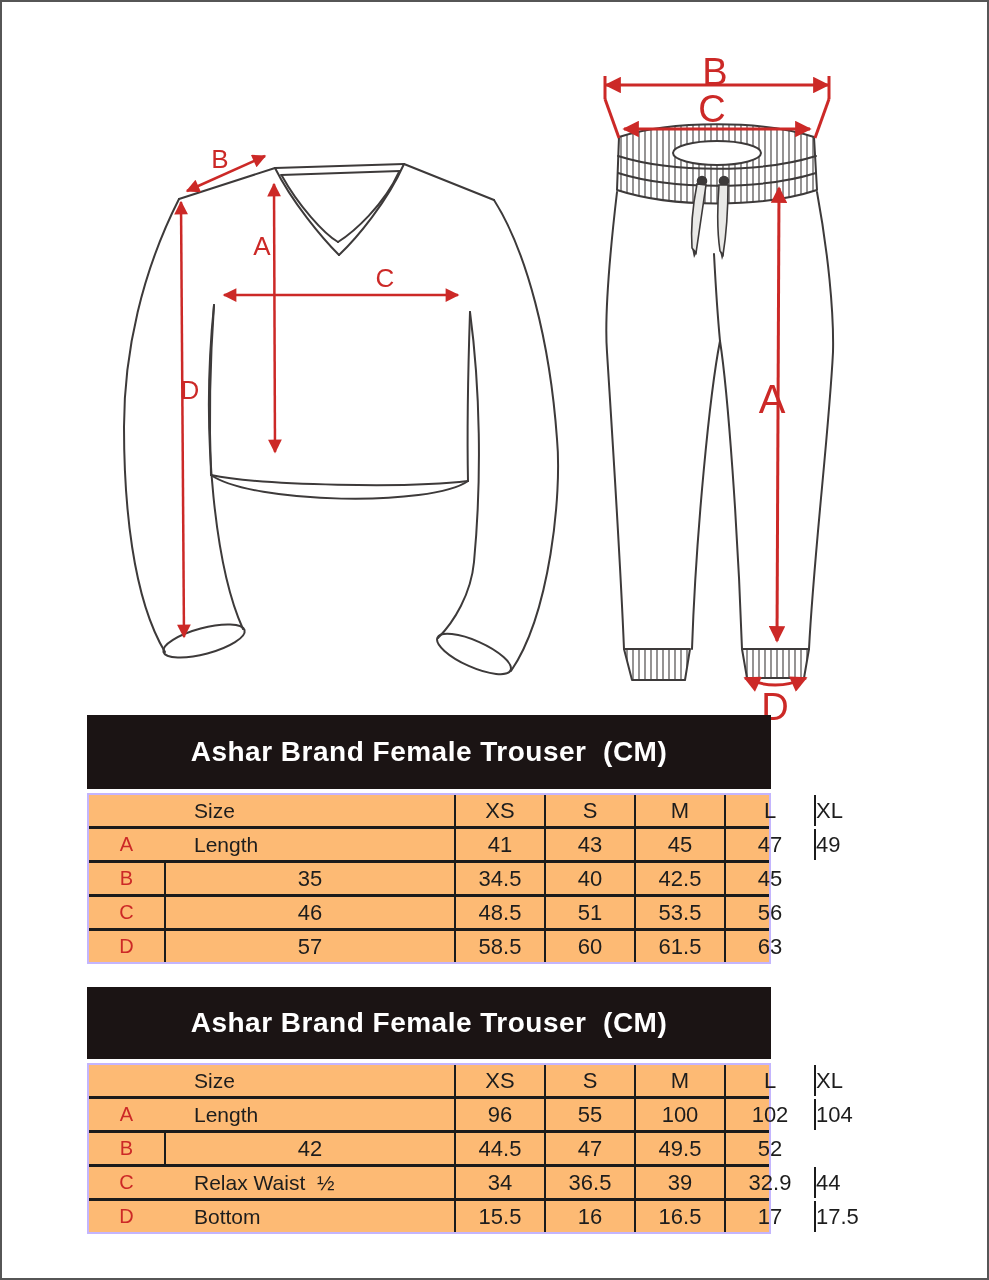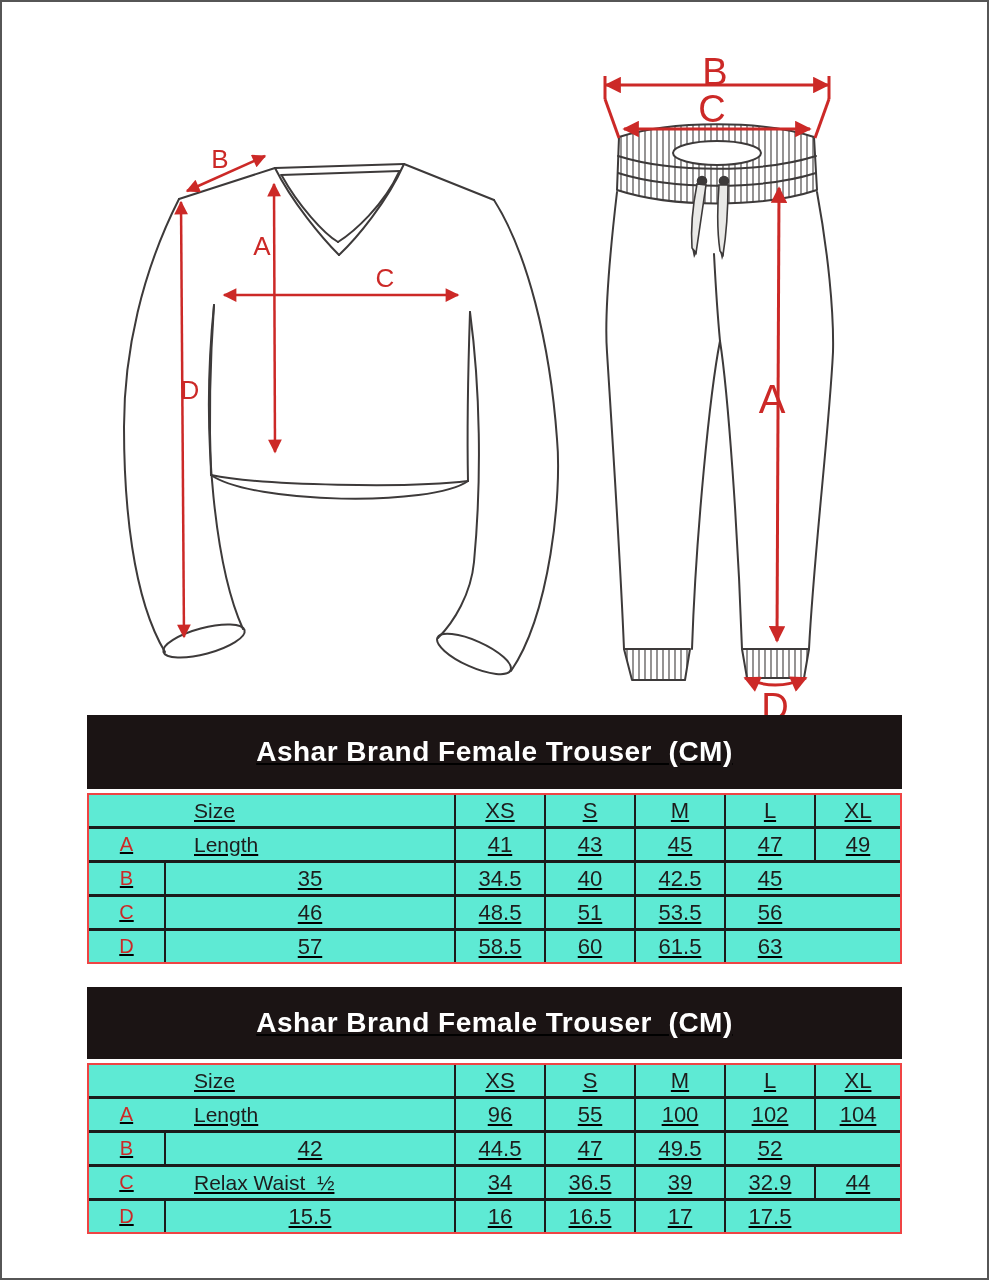--- a/index.html
+++ b/index.html
@@ -5,27 +5,27 @@
   html,body{margin:0;padding:0;background:#ffffff;}
   .page{
     position:relative;width:989px;height:1280px;background:#ffffff;
     font-family:"Liberation Sans", sans-serif;overflow:hidden;
     border:2px solid #565656;box-sizing:border-box;
   }
   svg{position:absolute;overflow:visible;}
   .diagram-label{fill:#cc2927;font-family:"Liberation Sans",sans-serif;}
 
   
-  .size-table{position:absolute;left:85px;width:815px;text-decoration:underline;}
+  .size-table{position:absolute;left:85px;width:684px;}
   .tbl-header{
     background:#1b1414;color:#ffffff;text-align:center;
     font-weight:bold;font-size:28px;letter-spacing:.5px;
     display:flex;align-items:center;justify-content:center;
   }
-  .tbl-grid{margin-top:4px;border:2px solid #ef4444;background:#5eead4;}
+  .tbl-grid{margin-top:4px;border:2px solid #c4b5fd;background:#fdba74;}
   .row{display:grid;grid-template-columns:75px 290px 90px 90px 90px 90px 1fr;}
   .row + .row{border-top:3px solid #1b1b1b;}
   .cell{height:31px;display:flex;align-items:center;font-size:21px;color:#1d1d1d;}
   .cell.letter{justify-content:center;color:#cc2927;font-size:20px;}
   .cell.label{padding-left:30px;}
   .cell.val{justify-content:center;border-left:2px solid #1b1b1b;font-size:22px;}
 </style>
 </head>
 <body>
 
@@ -215,20 +215,21 @@
         <div class="cell letter">C</div>
         <div class="cell label">Relax Waist &nbsp;½</div>
         <div class="cell val">34</div>
         <div class="cell val">36.5</div>
         <div class="cell val">39</div>
         <div class="cell val">32.9</div>
         <div class="cell val">44</div>
       </div>
       <div class="row">
         <div class="cell letter">D</div>
+        <div class="cell label">Bottom</div>
         <div class="cell val">15.5</div>
         <div class="cell val">16</div>
         <div class="cell val">16.5</div>
         <div class="cell val">17</div>
         <div class="cell val">17.5</div>
       </div>
     </div>
   </div>
 
 </div>

